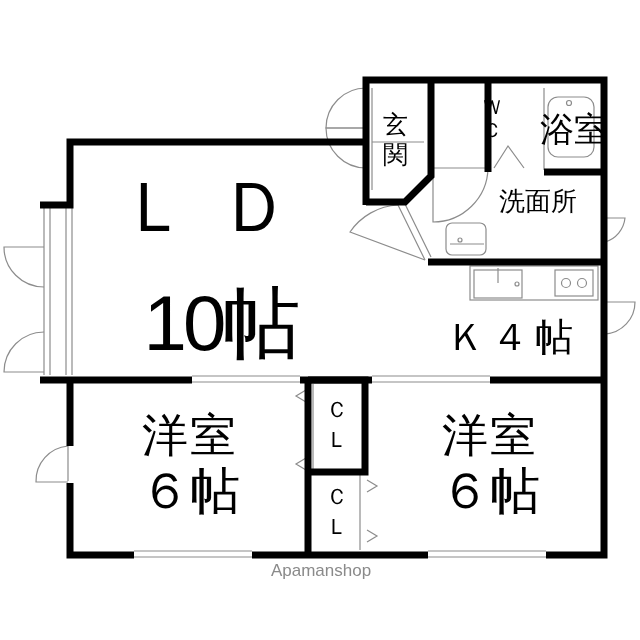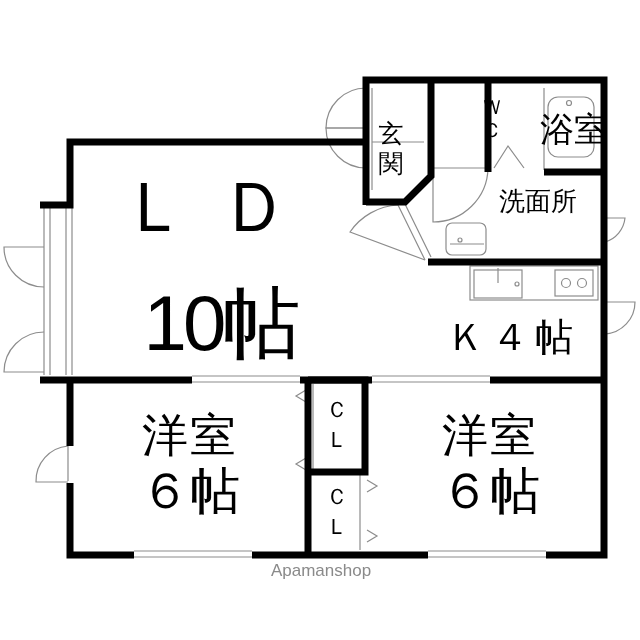--- a/index.html
+++ b/index.html
@@ -7,21 +7,21 @@
     #plan { position: absolute; left: 0; top: 0; width: 640px; height: 640px; }
     .lbl { position: absolute; color: #000; text-align: center; line-height: 1; white-space: nowrap; }
     .ld-title { left: 120px; top: 172px; width: 200px; font-size: 70px; letter-spacing: 30px; font-family: "Liberation Sans", sans-serif; text-align: right; }
     .ld-size { left: 115px; top: 268px; width: 210px; font-size: 78px; font-family: "Liberation Sans", sans-serif; letter-spacing: -4px; margin-top: 16px; }
     .room-big { font-size: 46px; letter-spacing: 2px; }
     .room-big2 { font-size: 50px; font-family: Liberation Mono, monospace; }
     .w1 { left: 120px; top: 412px; width: 140px; }
     .w1s { left: 120px; top: 470px; width: 140px; }
     .w2 { left: 420px; top: 412px; width: 140px; }
     .w2s { left: 420px; top: 470px; width: 140px; }
-    .genkan { left: 374px; top: 119px; width: 34px; font-size: 25px; line-height: 1.18; white-space: normal; }
+    .genkan { left: 374px; top: 110px; width: 34px; font-size: 25px; line-height: 1.18; white-space: normal; text-align: right; }
     .wc { left: 435px; top: 96px; width: 34px; font-size: 20px; line-height: 1.15; font-family: "Liberation Sans", sans-serif; white-space: normal; margin-left: 40px; }
     .bath { left: 526px; top: 112px; width: 96px; font-size: 34px; }
     .senmen { left: 478px; top: 188px; width: 120px; font-size: 26px; }
     .k4 { left: 438px; top: 318px; width: 150px; font-size: 38px; font-family: "Liberation Sans", sans-serif; letter-spacing: 6px; }
     .cl { font-size: 22px; line-height: 1.35; width: 30px; font-family: Liberation Sans, sans-serif; white-space: normal; }
     .cl1 { left: 322px; top: 395px; }
     .cl2 { left: 322px; top: 482px; }
     .brand { left: 236px; top: 562px; width: 170px; font-size: 17px; color: #8a8a8a; font-family: "Liberation Sans", sans-serif; }
   </style>
 </head>

